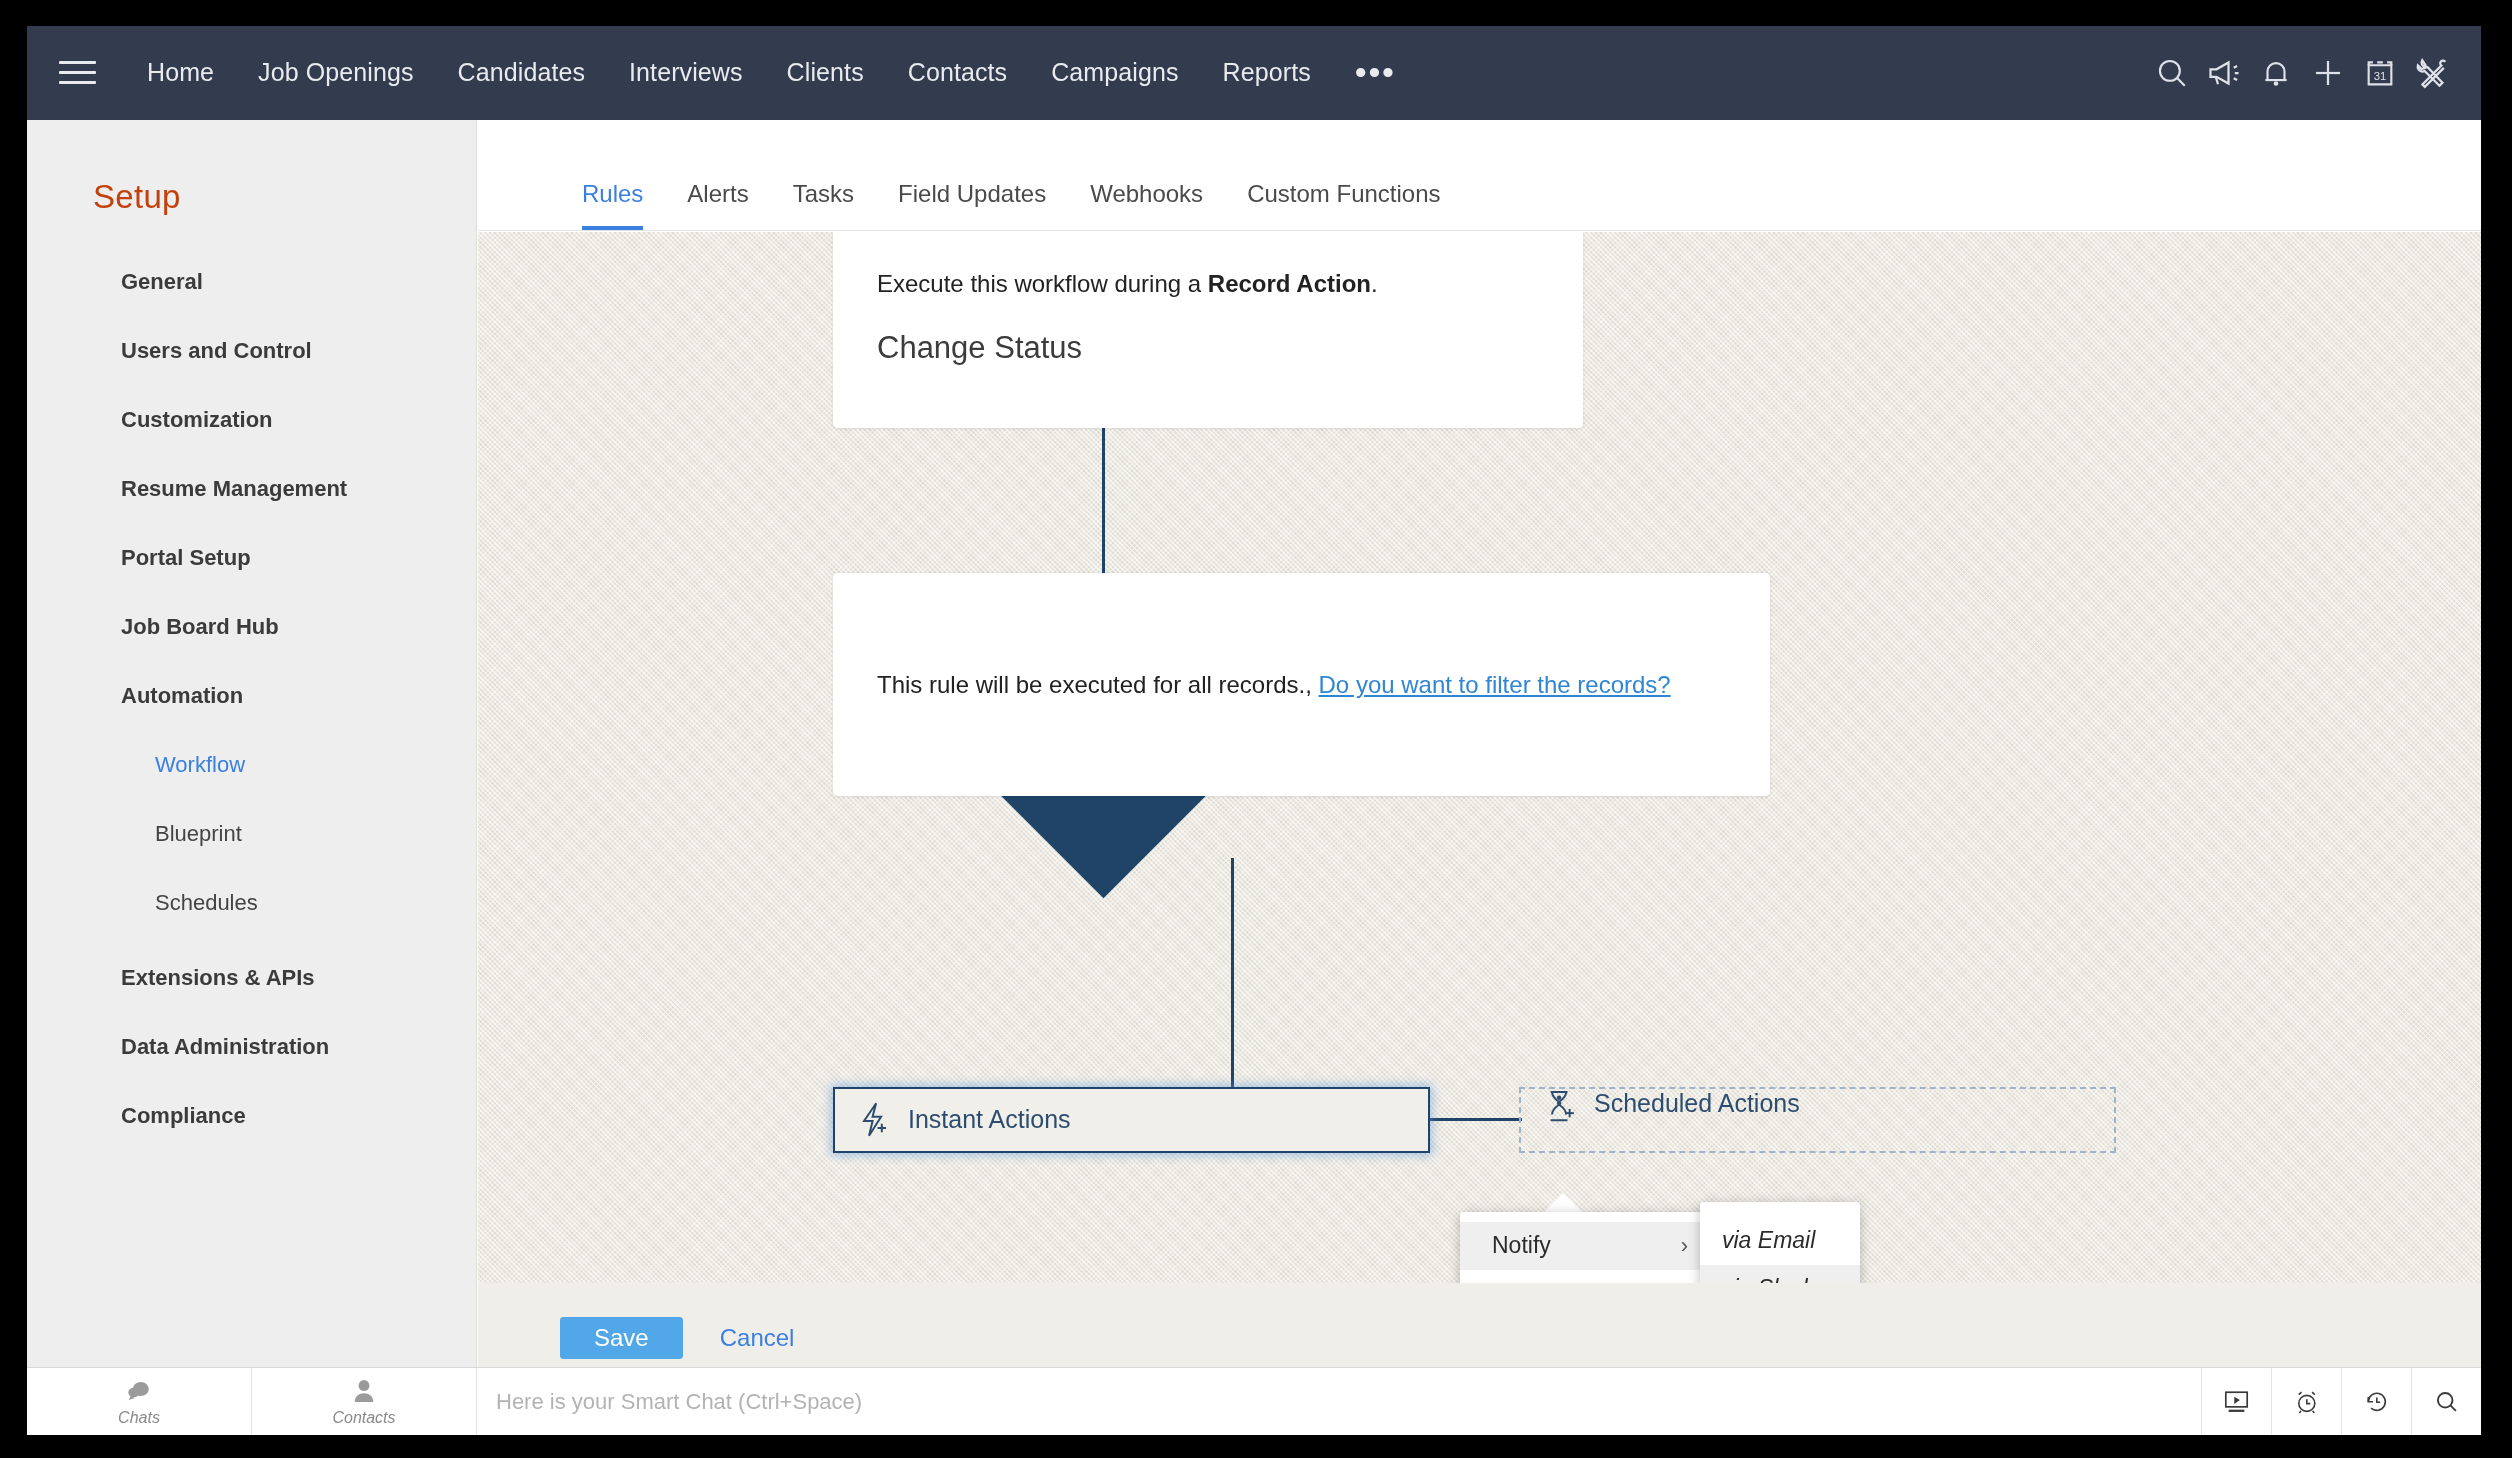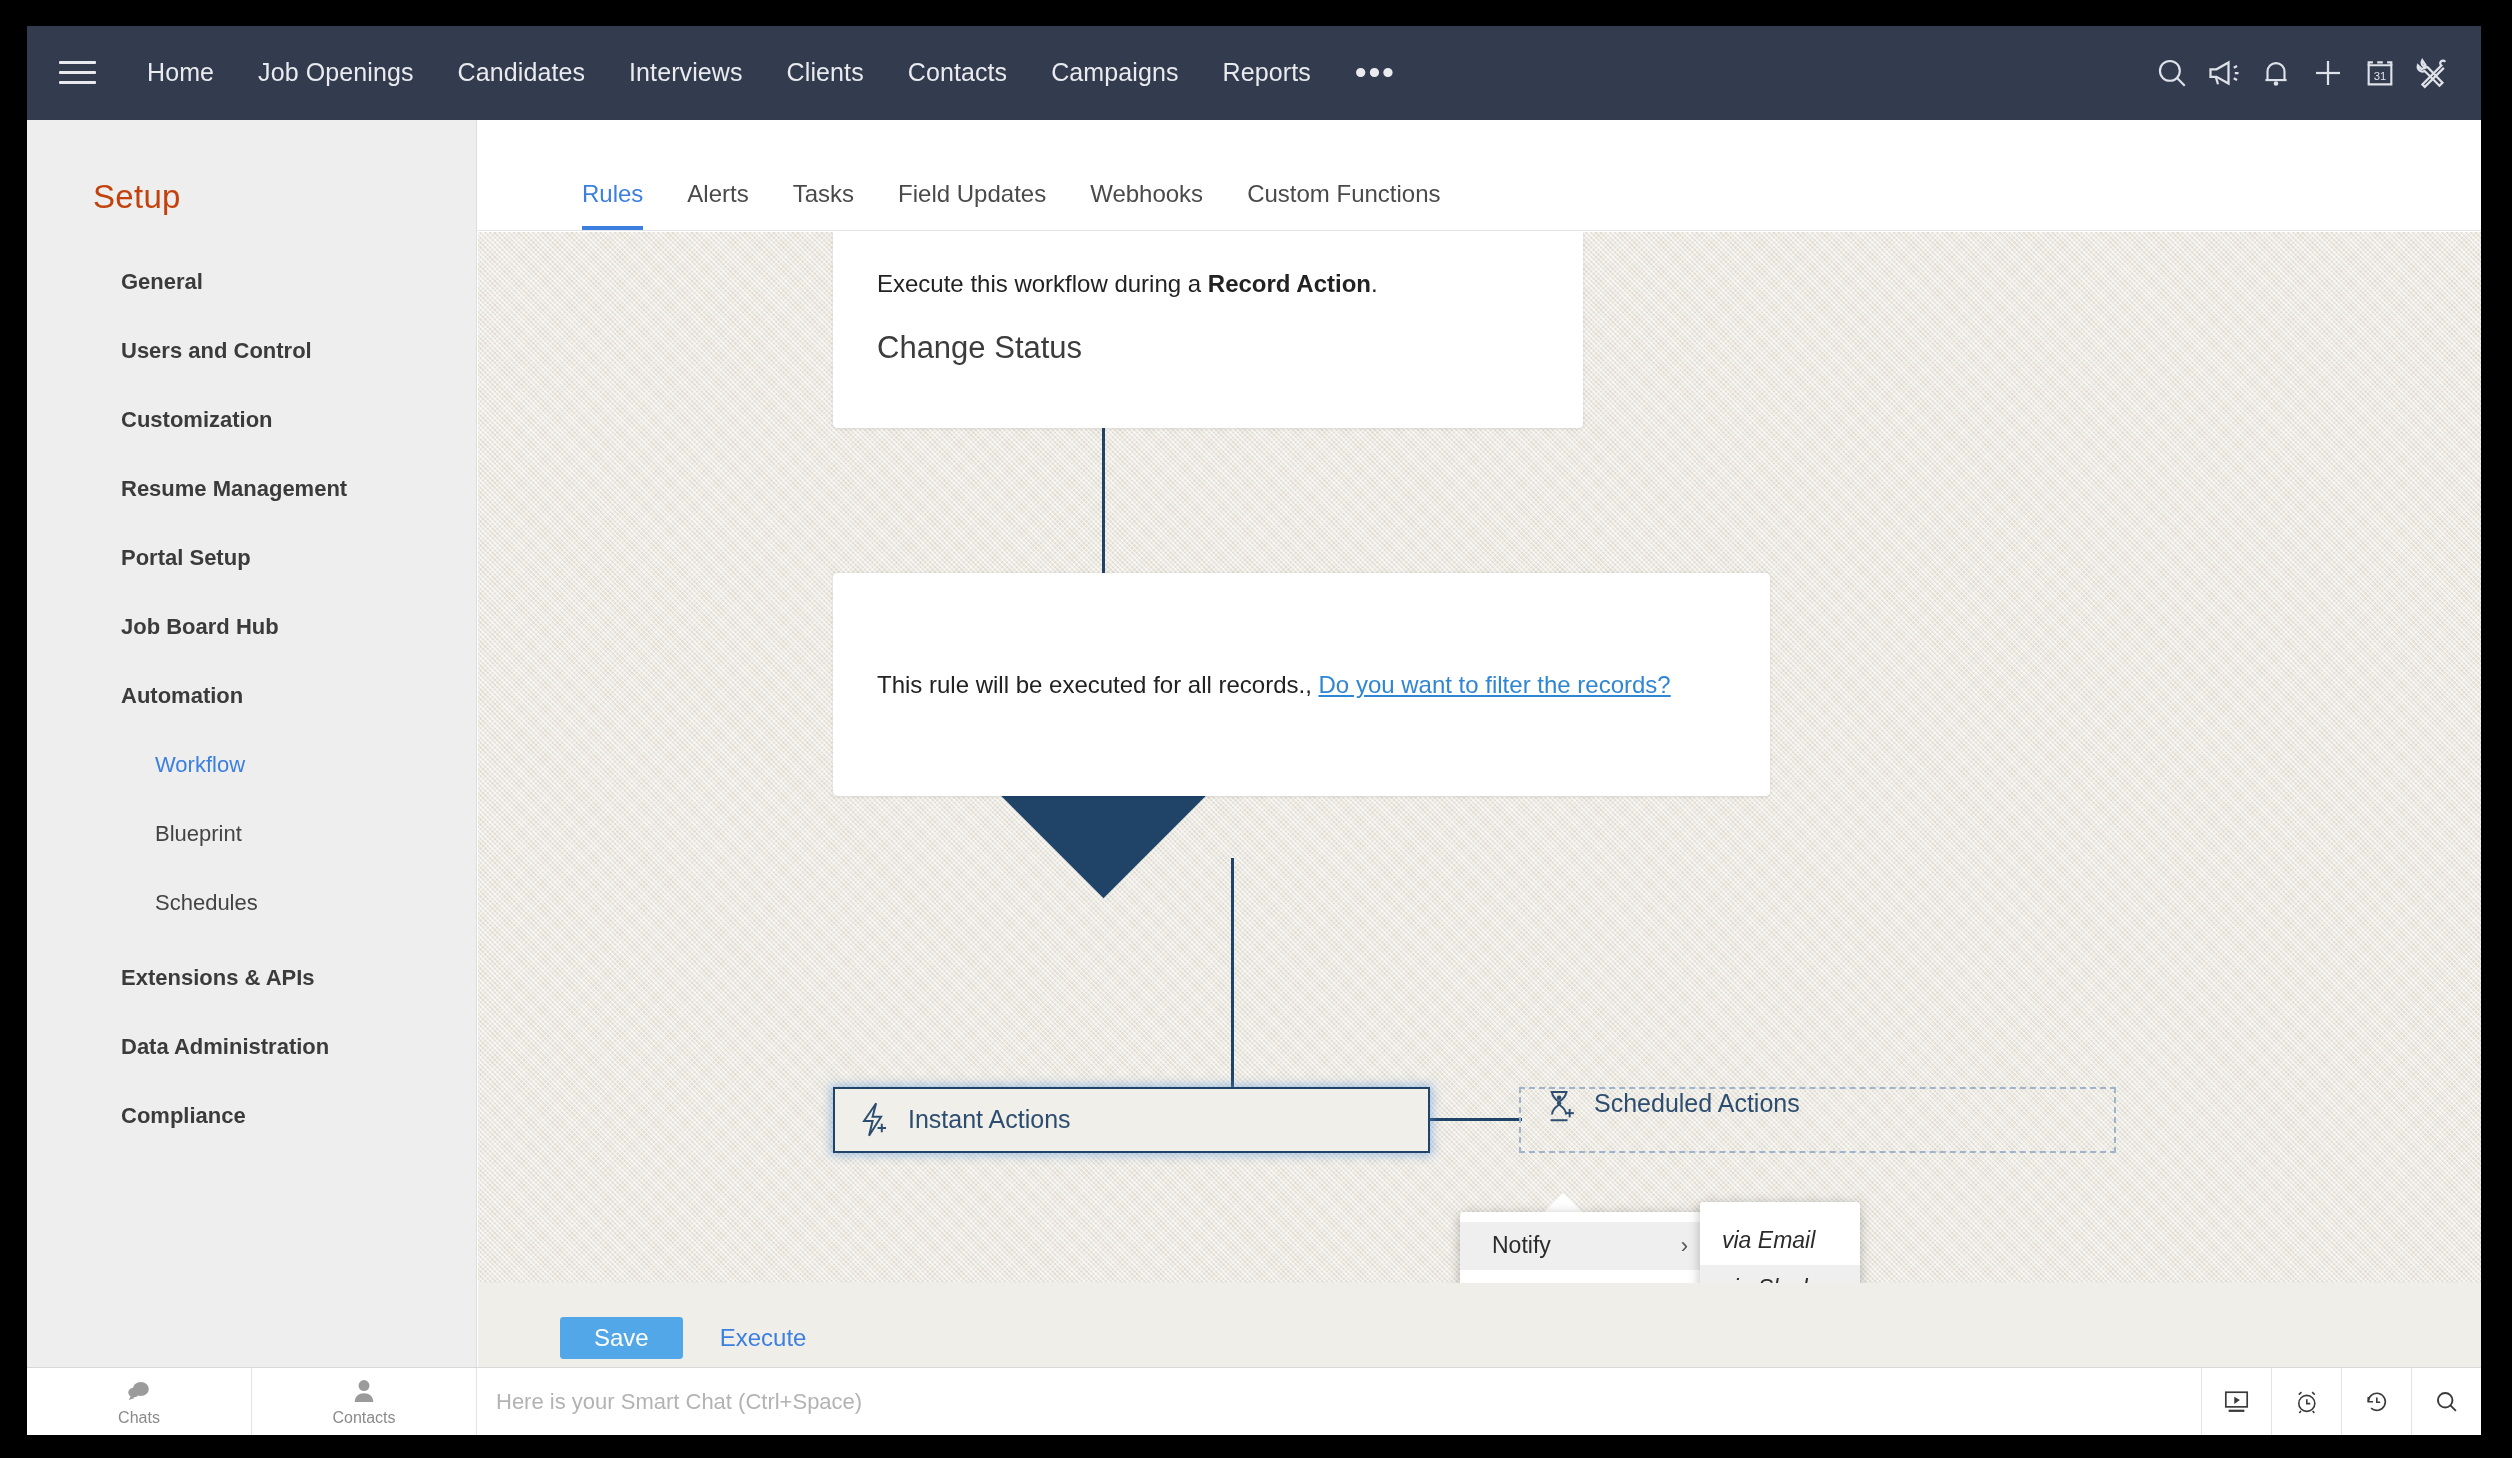--- a/index.html
+++ b/index.html
@@ -289,21 +289,21 @@
     display: flex; align-items: stretch;
   }
   .sb-tool {
     width: 225px;
     display: flex; flex-direction: column;
     align-items: center; justify-content: center;
     border-right: 0.9px solid #e4e4e4;
     cursor: pointer;
   }
   .sb-tool .ic { height: 29px; display:flex; align-items:center; }
-  .sb-tool .lb { font-size: 16px; color: #8a8a8a; margin-top: 3.4px; }
+  .sb-tool .lb { font-size: 16px; color: #8a8a8a; margin-top: 3.4px; font-style: italic; }
   #chatinput {
     flex: 1;
     display: flex; align-items: center;
     padding-left: 19px;
     font-size: 22px; color: #b3b3b3;
     cursor: text;
   }
   #sb-right { display:flex; }
   .sb-ricon {
     width: 70px;
@@ -484,21 +484,21 @@
             <span>via Slack</span>
           </div>
         </div>
 
       </div>
     </div>
   </div>
 
   <div id="footer">
     <button id="save-btn">Save</button>
-    <span id="cancel-btn">Execute</span>
+    <span id="cancel-btn">Cancel</span>
   </div>
 
 </div>
 
 <div id="statusbar">
   <div class="sb-tool">
     <span class="ic">
       <svg width="25.6" height="22" viewBox="0 0 24 22" fill="#9b9b9b">
         <ellipse cx="14" cy="9" rx="8" ry="7"></ellipse>
         <ellipse cx="7" cy="12.5" rx="5.5" ry="4.8"></ellipse>

